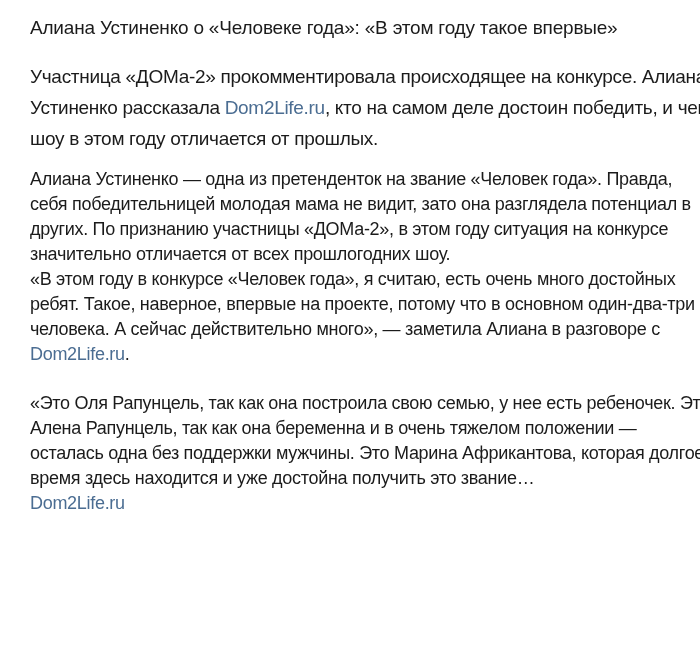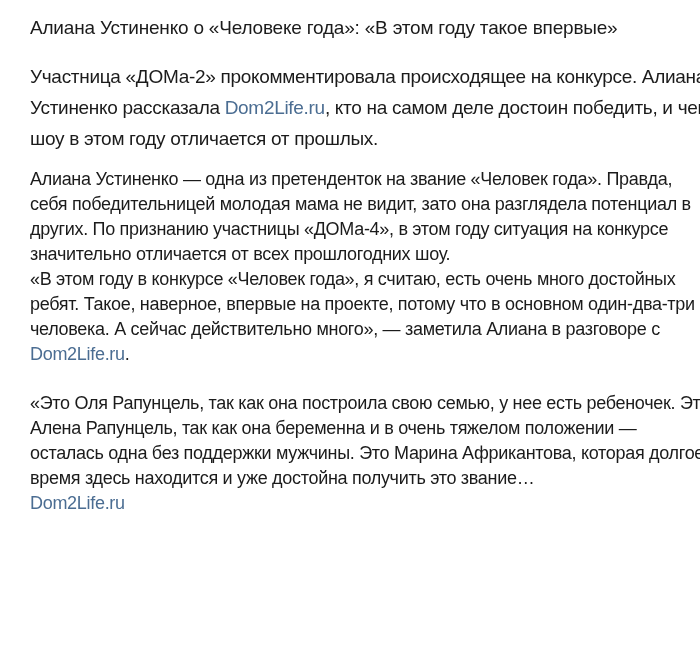--- a/index.html
+++ b/index.html
@@ -53,18 +53,18 @@
 </style>
 </head>
 <body style="background: rgb(255, 255, 255); color: rgb(27, 27, 27);">
 
 <div class="article">
   <h1 class="title">Алиана Устиненко о «Человеке года»: «В этом году такое впервые»</h1>
 
   <p class="lead"><span>Участница «ДОМа-2» прокомментировала происходящее на конкурсе. Алиана Устиненко рассказала </span><a class="link" href="#">Dom2Life.ru</a><span>, кто на самом деле достоин победить, и чем шоу в этом году отличается от прошлых.</span></p>
 
   <div class="body-text">
-      <p><span>Алиана Устиненко — одна из претенденток на звание «Человек года». Правда, себя победительницей молодая мама не видит, зато она разглядела потенциал в других. По признанию участницы «ДОМа-4», в этом году ситуация на конкурсе значительно отличается от всех прошлогодних шоу.</span></p>
+      <p><span>Алиана Устиненко — одна из претенденток на звание «Человек года». Правда, себя победительницей молодая мама не видит, зато она разглядела потенциал в других. По признанию участницы «ДОМа-2», в этом году ситуация на конкурсе значительно отличается от всех прошлогодних шоу.</span></p>
       <p><span>«В этом году в конкурсе «Человек года», я считаю, есть очень много достойных ребят. Такое, наверное, впервые на проекте, потому что в основном один-два-три человека. А сейчас действительно много», — заметила Алиана в разговоре с </span><a class="link" href="#">Dom2Life.ru</a><span>.</span></p>
       <p class="gap-before"><span>«Это Оля Рапунцель, так как она построила свою семью, у нее есть ребеночек. Это Алена Рапунцель, так как она беременна и в очень тяжелом положении — осталась одна без поддержки мужчины. Это Марина Африкантова, которая долгое время здесь находится и уже достойна получить это звание…</span></p>
       <p><a class="link" href="#">Dom2Life.ru</a></p>
     </div>
 </div>
 
 </body></html>

